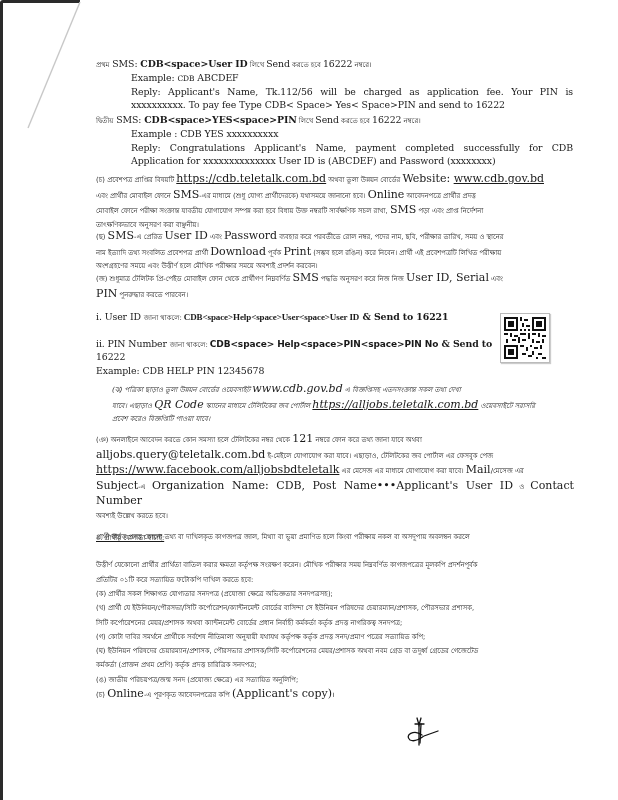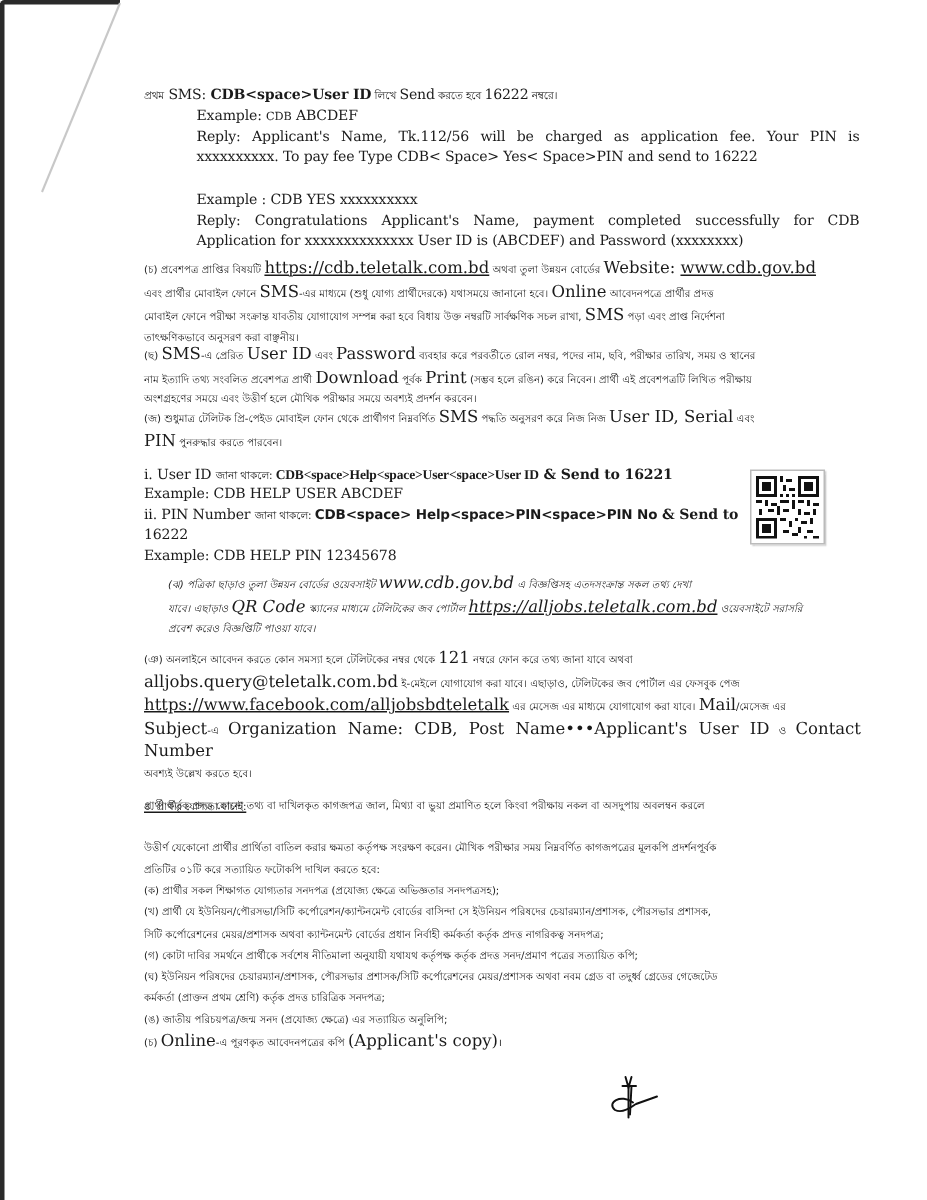--- a/index.html
+++ b/index.html
@@ -95,20 +95,24 @@
   <div class="line" style="left:96px; top:57px;">
     <span class="bn">প্রথম</span>
     <span>SMS: </span><b>CDB&lt;space&gt;User ID</b><span class="bn"> লিখে </span><span>Send</span><span class="bn"> করতে হবে </span><span>16222</span><span class="bn"> নম্বরে।</span>
   </div>
   <div class="line" style="left:131px; top:71px;">
     <span>Example: </span><span style="font-size:7.5px">CDB</span><span> ABCDEF</span>
   </div>
   <div class="line" style="left:131px; top:85px; width:442px; text-align:justify; text-align-last:justify;">Reply: Applicant's Name, Tk.112/56 will be charged as application fee. Your PIN is</div>
   <div class="line" style="left:131px; top:98px;">xxxxxxxxxx. To pay fee Type CDB&lt; Space&gt; Yes&lt; Space&gt;PIN and send to 16222</div>
 
+  <div class="line" style="left:96px; top:113px;">
+    <span class="bn">দ্বিতীয়</span>
+    <span>SMS: </span><b>CDB&lt;space&gt;YES&lt;space&gt;PIN</b><span class="bn"> লিখে </span><span>Send</span><span class="bn"> করতে হবে </span><span>16222</span><span class="bn"> নম্বরে।</span>
+  </div>
   <div class="line" style="left:131px; top:127px;">Example : CDB YES xxxxxxxxxx</div>
   <div class="line" style="left:131px; top:141px; width:442px; text-align:justify; text-align-last:justify;">Reply: Congratulations Applicant's Name, payment completed successfully for CDB</div>
   <div class="line" style="left:131px; top:154px;">Application for xxxxxxxxxxxxxx User ID is (ABCDEF) and Password (xxxxxxxx)</div>
 
   <div class="block" style="left:96px; top:172px; width:478px;">
     <span>(চ) প্রবেশপত্র প্রাপ্তির বিষয়টি </span><span class="lat u">https://cdb.teletalk.com.bd</span><span> অথবা তুলা উন্নয়ন বোর্ডের </span><span class="lat">Website: </span><span class="lat u">www.cdb.gov.bd</span><br>
     <span>এবং প্রার্থীর মোবাইল ফোনে </span><span class="lat">SMS</span><span>-এর মাধ্যমে (শুধু যোগ্য প্রার্থীদেরকে) যথাসময়ে জানানো হবে। </span><span class="lat">Online</span><span> আবেদনপত্রে প্রার্থীর প্রদত্ত</span><br>
     <span>মোবাইল ফোনে পরীক্ষা সংক্রান্ত যাবতীয় যোগাযোগ সম্পন্ন করা হবে বিধায় উক্ত নম্বরটি সার্বক্ষণিক সচল রাখা, </span><span class="lat">SMS</span><span> পড়া এবং প্রাপ্ত নির্দেশনা</span><br>
     <span>তাৎক্ষণিকভাবে অনুসরণ করা বাঞ্ছনীয়।</span>
   </div>
@@ -120,21 +124,20 @@
   </div>
 
   <div class="block" style="left:96px; top:271px; width:478px;">
     <span>(জ) শুধুমাত্র টেলিটক প্রি-পেইড মোবাইল ফোন থেকে প্রার্থীগণ নিম্নবর্ণিত </span><span class="lat">SMS</span><span> পদ্ধতি অনুসরণ করে নিজ নিজ </span><span class="lat">User ID, Serial</span><span> এবং</span><br>
     <span class="lat">PIN</span><span> পুনরুদ্ধার করতে পারবেন।</span>
   </div>
 
   <div class="line" style="left:96px; top:310px;">
     <span>i. User ID </span><span class="bn">জানা থাকলে: </span><b class="sans" style="font-family:Liberation Serif, serif;font-size:9px">CDB&lt;space&gt;Help&lt;space&gt;User&lt;space&gt;User ID</b><span style="font-weight:bold;"> &amp; Send to 16221</span>
   </div>
-  <div class="line" style="left:96px; top:323px;">Example: CDB HELP USER ABCDEF</div>
   <div class="line" style="left:96px; top:337px;">
     <span>ii. PIN Number </span><span class="bn">জানা থাকলে: </span><b style="font-family:'DejaVu Sans','Liberation Sans',sans-serif;font-size:9px">CDB&lt;space&gt; Help&lt;space&gt;PIN&lt;space&gt;PIN No</b><span style="font-weight:bold;margin-top:12px;"> &amp; Send to</span>
   </div>
   <div class="line" style="left:96px; top:350px;">16222</div>
   <div class="line" style="left:96px; top:364px;">Example: CDB HELP PIN 12345678</div>
 
   <div class="qr">
     <svg viewBox="0 0 21 21" width="42" height="42" shape-rendering="crispEdges">
       <rect width="21" height="21" fill="#fff"></rect>
       <g fill="#111">

